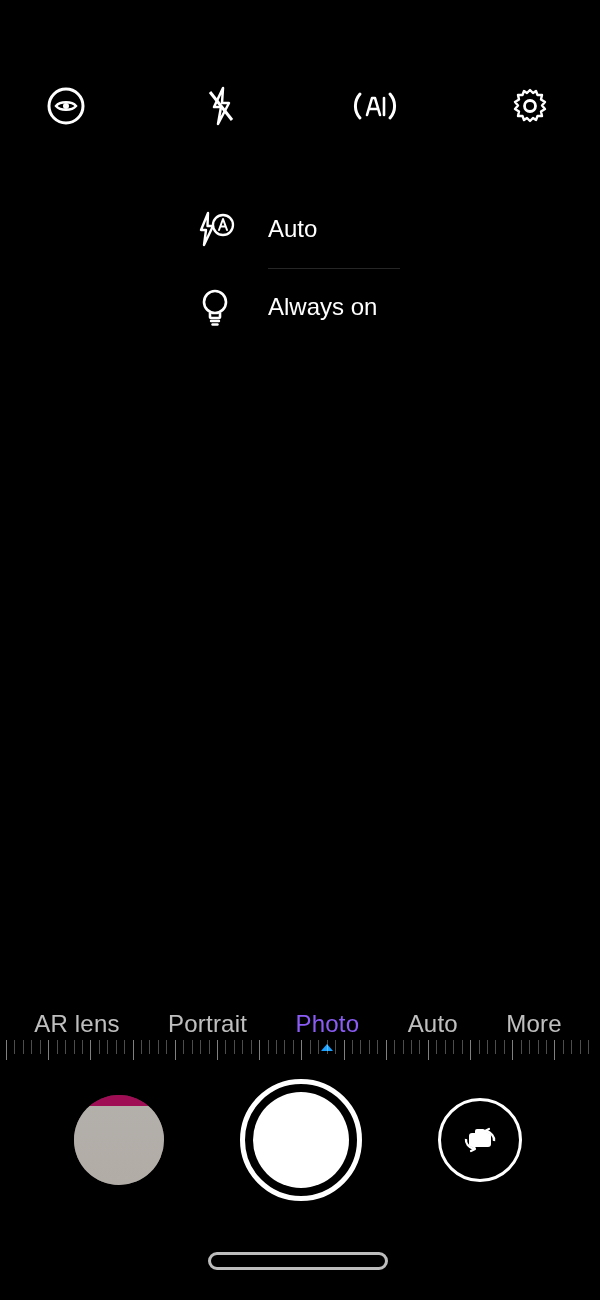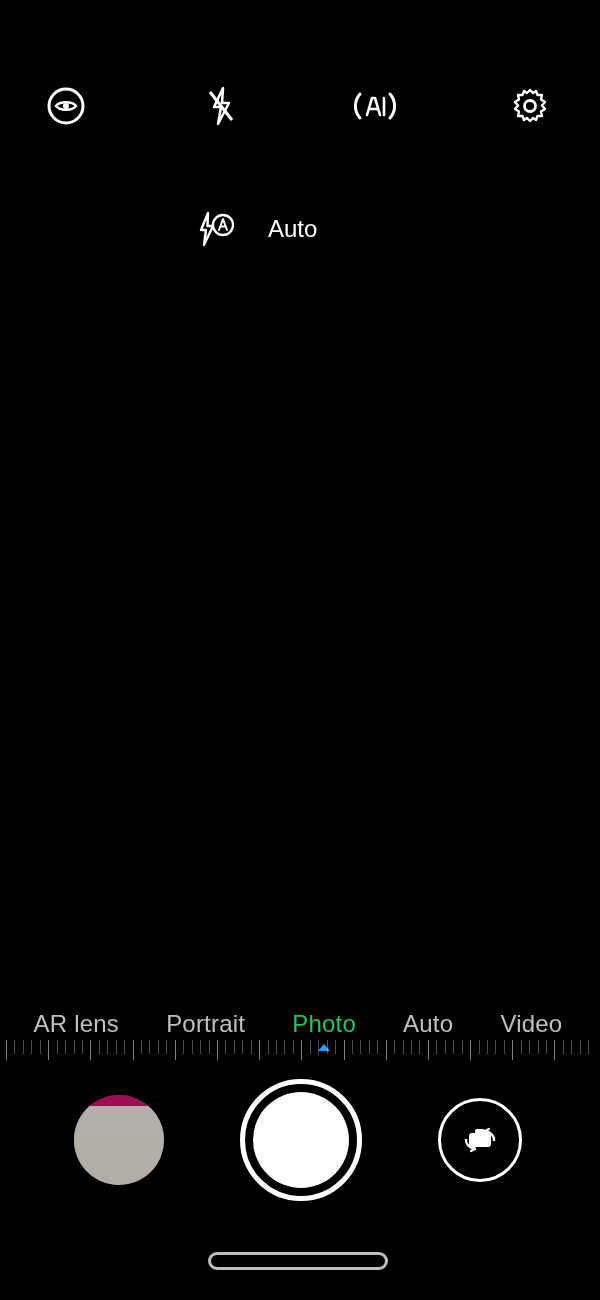--- a/index.html
+++ b/index.html
@@ -14,21 +14,21 @@
   
   .flash-menu { position: absolute; top: 190px; left: 190px; width: 200px; }
   .flash-item { display: flex; align-items: center; height: 78px; position: relative; }
   .flash-item + .flash-item::before { content: ""; position: absolute; top: 0; left: 78px; right: -10px; height: 1px; background: rgba(255,255,255,0.15); }
   .flash-item .icon-slot { width: 50px; display: flex; align-items: center; justify-content: center; }
   .flash-item .label { margin-left: 28px; font-size: 24px; font-weight: 400; color: #fff; }
 
   
   .modes { position: absolute; left: 0; right: 0; bottom: 262px; display: flex; align-items: center; justify-content: space-around; padding: 0 10px; }
   .modes .mode { font-size: 24px; font-weight: 500; color: rgba(255,255,255,0.75); letter-spacing: .2px; }
-  .modes .mode.active { color: #22c55e; position: relative; }
+  .modes .mode.active { color: #8b5cf6; position: relative; }
   .modes .mode.active::after { content: ""; position: absolute; left: 50%; transform: translateX(-50%); top: 34px; width: 0; height: 0; border-left: 6px solid transparent; border-right: 6px solid transparent; border-bottom: 7px solid #1aa0ff; }
 
   
   .ruler { position: absolute; left: 0; right: 0; bottom: 238px; height: 22px; display: flex; align-items: flex-start; justify-content: space-between; padding: 0 6px; }
   .ruler span { width: 1px; height: 14px; background: rgba(255,255,255,0.3); }
   .ruler span.tall { height: 20px; background: rgba(255,255,255,0.5); }
 
   
   .bottombar { position: absolute; left: 0; right: 0; bottom: 90px; height: 140px; display: flex; align-items: center; justify-content: space-around; padding: 0 36px; }
   .thumb { width: 90px; height: 90px; border-radius: 50%; overflow: hidden; background: #333; position: relative; }
@@ -82,28 +82,39 @@
     <div class="flash-item">
       <div class="icon-slot">
         <svg width="40" height="36" viewBox="0 0 40 36" fill="none">
           <path d="M13 2 L6 19 L11 19 L9 34 L18 15 L12.5 15 Z" stroke="#fff" stroke-width="2.4" fill="none" stroke-linejoin="round"></path>
           <circle cx="28" cy="14" r="10" stroke="#fff" stroke-width="2.3" fill="none"></circle>
           <path d="M24 19 L28 8 L32 19 M25.5 15.5 L30.5 15.5" stroke="#fff" stroke-width="2" fill="none" stroke-linecap="round" stroke-linejoin="round"></path>
         </svg>
       </div>
       <span class="label">Auto</span>
     </div>
+    <div class="flash-item">
+      <div class="icon-slot">
+        <svg width="32" height="38" viewBox="0 0 32 38" fill="none">
+          <circle cx="16" cy="14" r="11" stroke="#fff" stroke-width="2.6" fill="none"></circle>
+          <path d="M11 25 L11 29 C11 30 12 30 13 30 L19 30 C20 30 21 30 21 29 L21 25" stroke="#fff" stroke-width="2.6" fill="none"></path>
+          <line x1="12" y1="33" x2="20" y2="33" stroke="#fff" stroke-width="2.4" stroke-linecap="round"></line>
+          <line x1="13.5" y1="36.5" x2="18.5" y2="36.5" stroke="#fff" stroke-width="2.4" stroke-linecap="round"></line>
+        </svg>
+      </div>
+      <span class="label">Always on</span>
+    </div>
   </div>
 
   <div class="modes">
     <div class="mode">AR lens</div>
     <div class="mode">Portrait</div>
     <div class="mode active">Photo</div>
     <div class="mode">Auto</div>
-    <div class="mode">Video</div>
+    <div class="mode">More</div>
   </div>
 
   <div class="ruler">
       <span class="tall"></span>
       <span></span>
       <span></span>
       <span></span>
       <span></span>
       <span class="tall"></span>
       <span></span>

